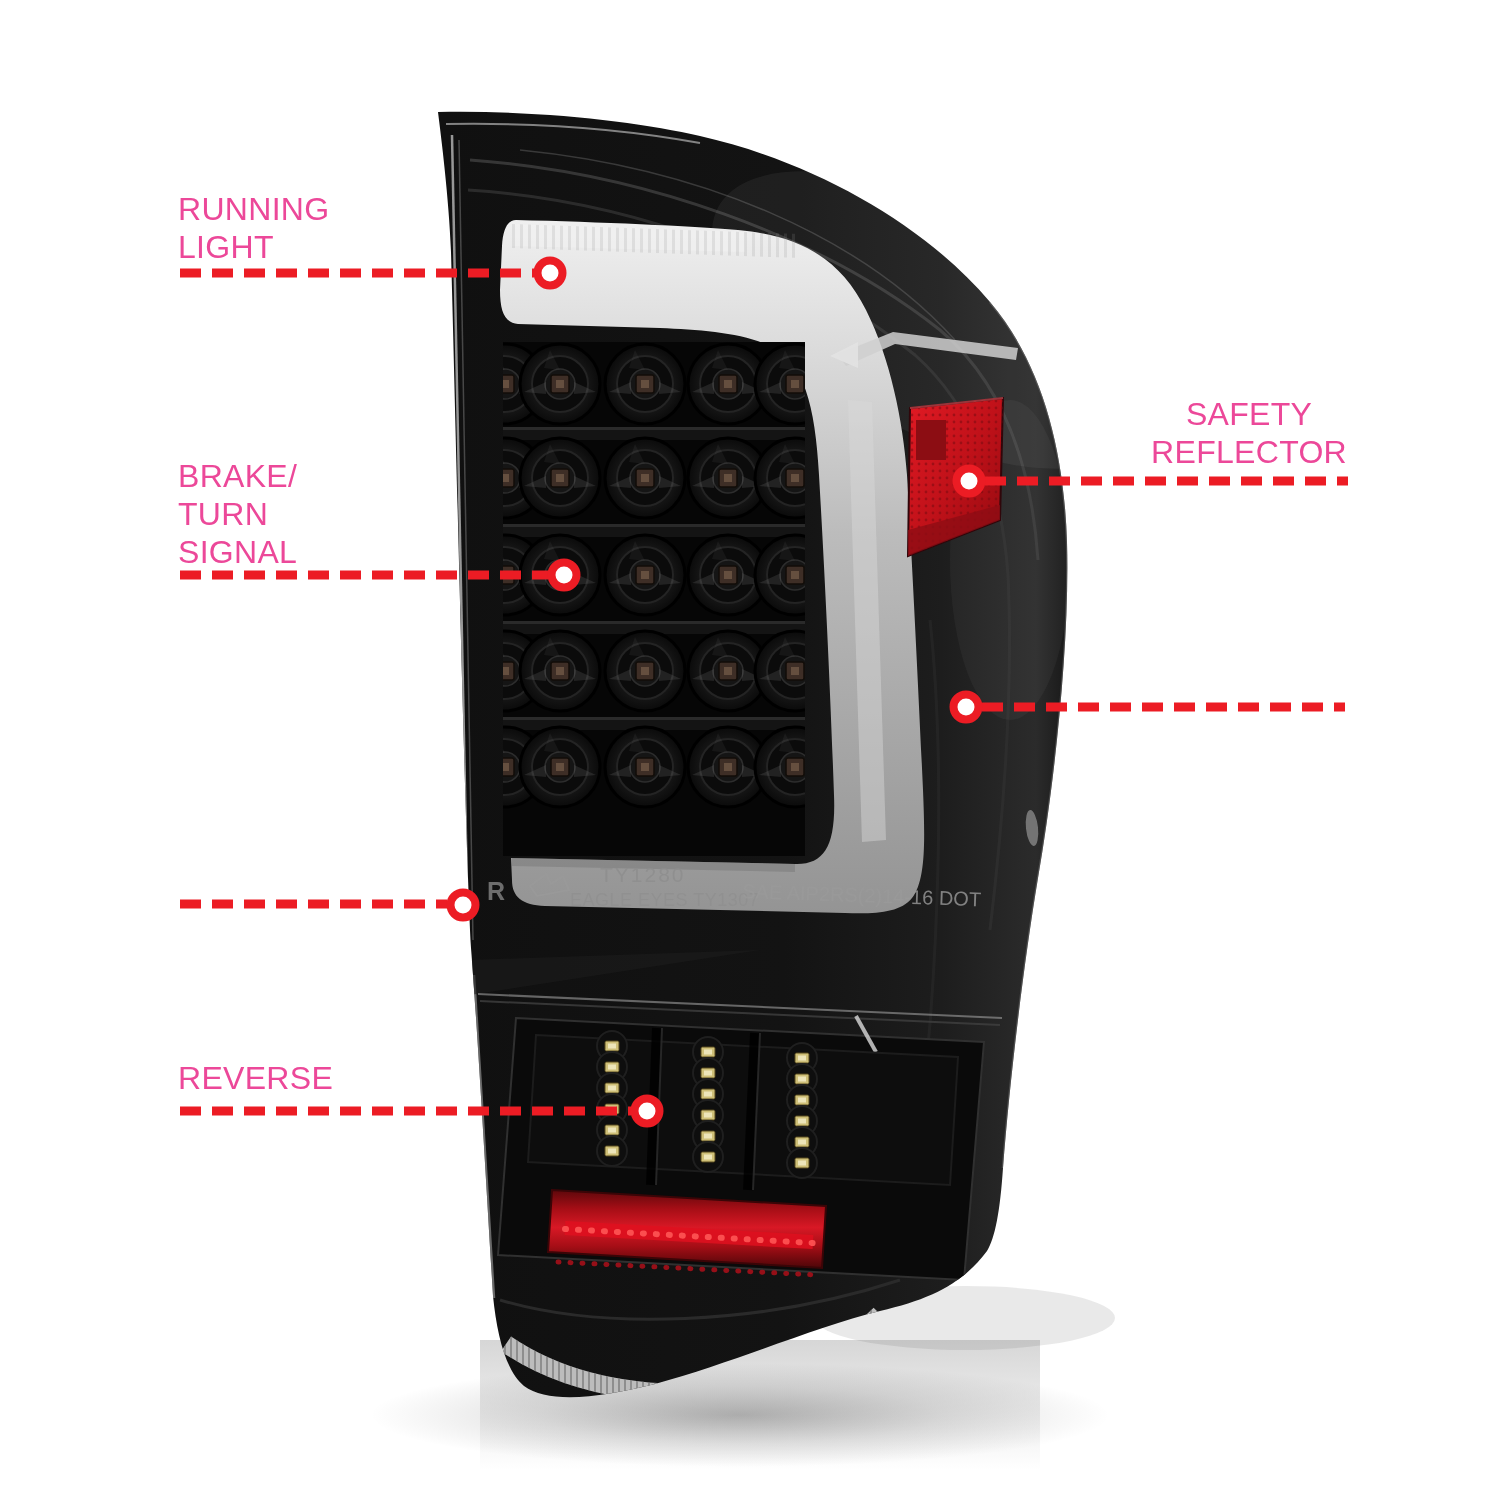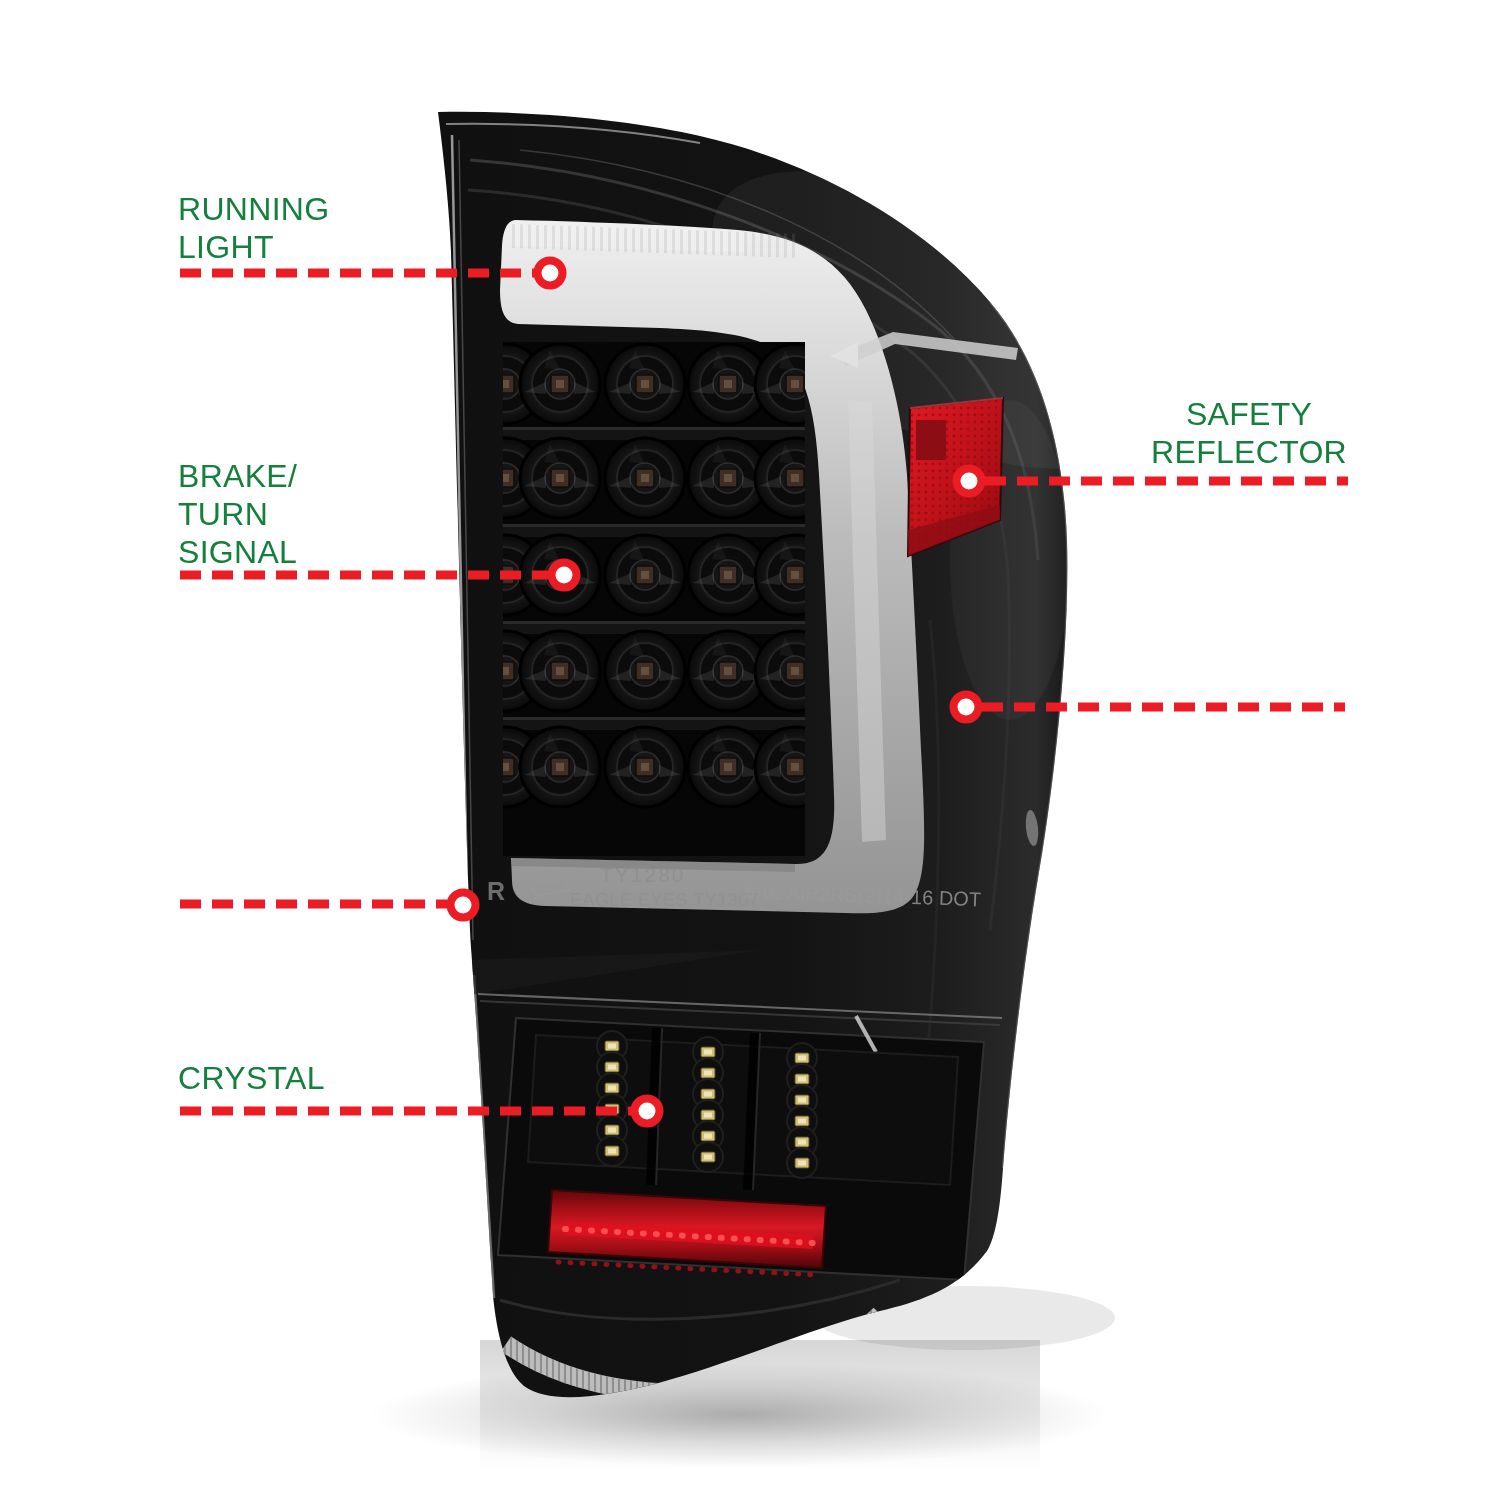--- a/index.html
+++ b/index.html
@@ -4,21 +4,21 @@
 <style>
   html,body{margin:0;padding:0;background:#ffffff;}
   .canvas{
     position:relative;width:1500px;height:1500px;background:#ffffff;overflow:hidden;
     font-family:"Liberation Sans",sans-serif;
   }
   .canvas svg{position:absolute;left:0;top:0;}
   .callout-label{
     position:absolute;
     font-size:32px;line-height:38px;letter-spacing:.3px;
-    color:#15803d;white-space:pre-line;
+    color:#ec4899;white-space:pre-line;
   }
   .callout-label.right{text-align:center;}
 </style>
 </head>
 <body>
 
 <div class="canvas">
 <svg width="1500" height="1500" viewBox="0 0 1500 1500">
   <defs>
     <linearGradient id="bodyGrad" x1="0" y1="0" x2="1" y2="0">
@@ -255,16 +255,16 @@
       <circle cx="966" cy="707" r="12.5" fill="#ffffff" stroke-width="8"></circle>
     </g>
   </g>
 </svg>
 
   <div class="callout-label" style="left:178px;top:190px">RUNNING
 LIGHT</div>
   <div class="callout-label" style="left:178px;top:457px">BRAKE/
 TURN
 SIGNAL</div>
-  <div class="callout-label" style="left:178px;top:1059px">CRYSTAL</div>
+  <div class="callout-label" style="left:178px;top:1059px">REVERSE</div>
   <div class="callout-label right" style="right:153px;top:395px">SAFETY
 REFLECTOR</div>
 </div>
 
 </body></html>

